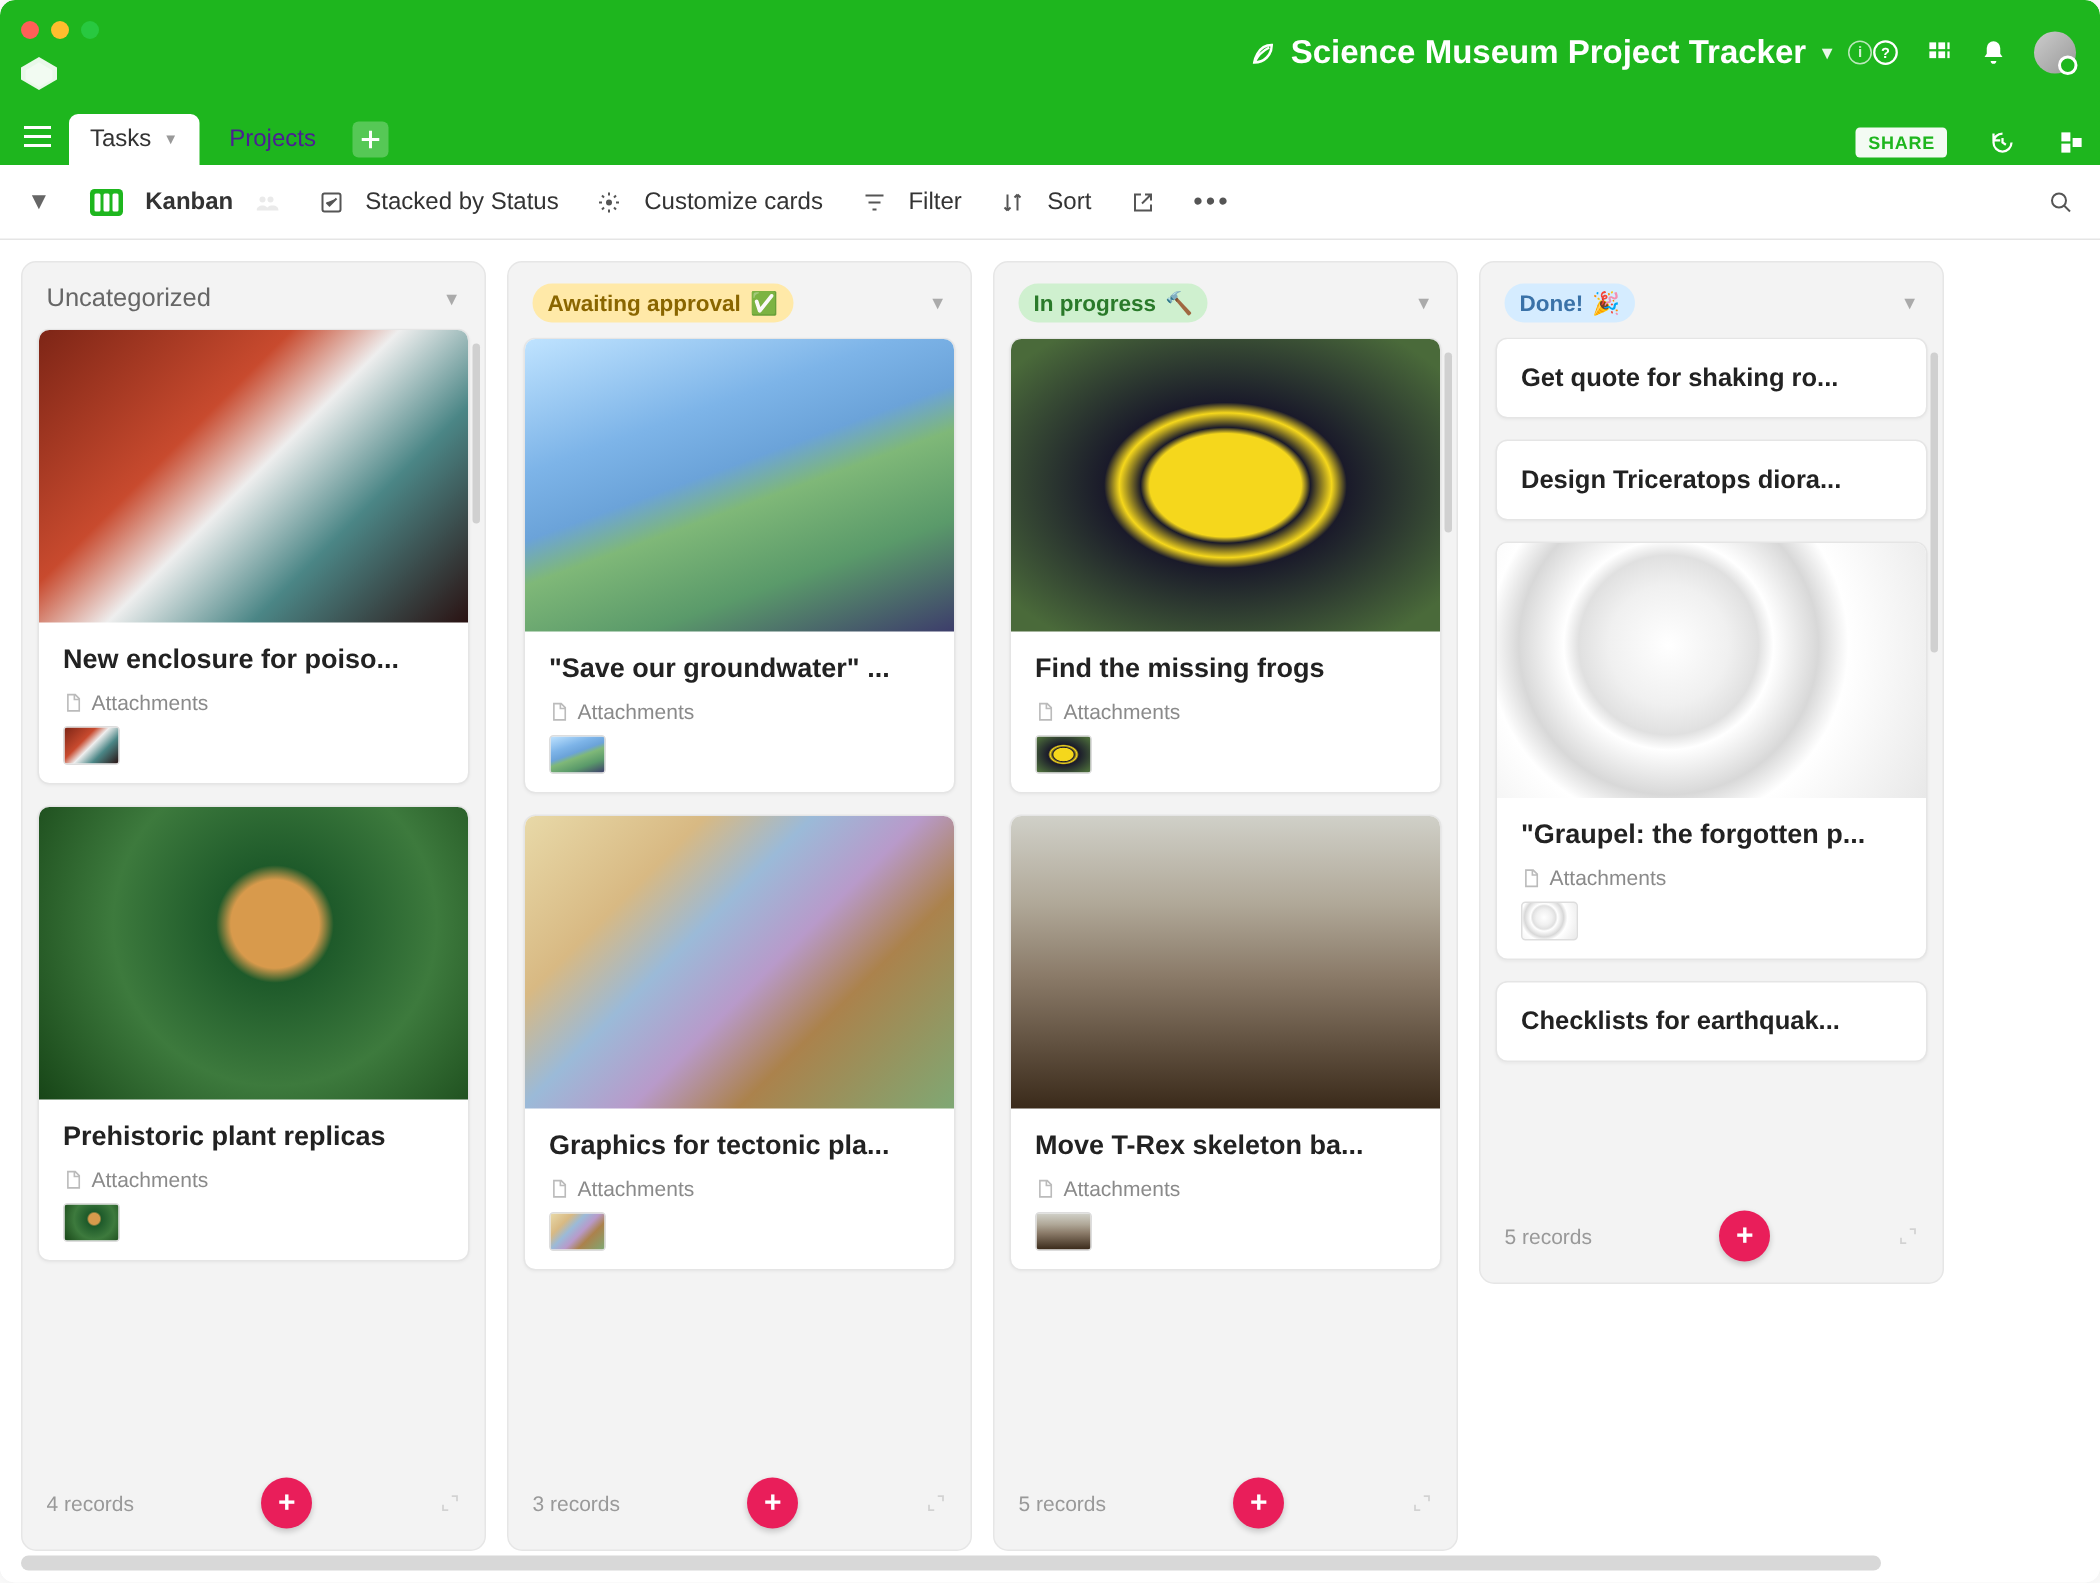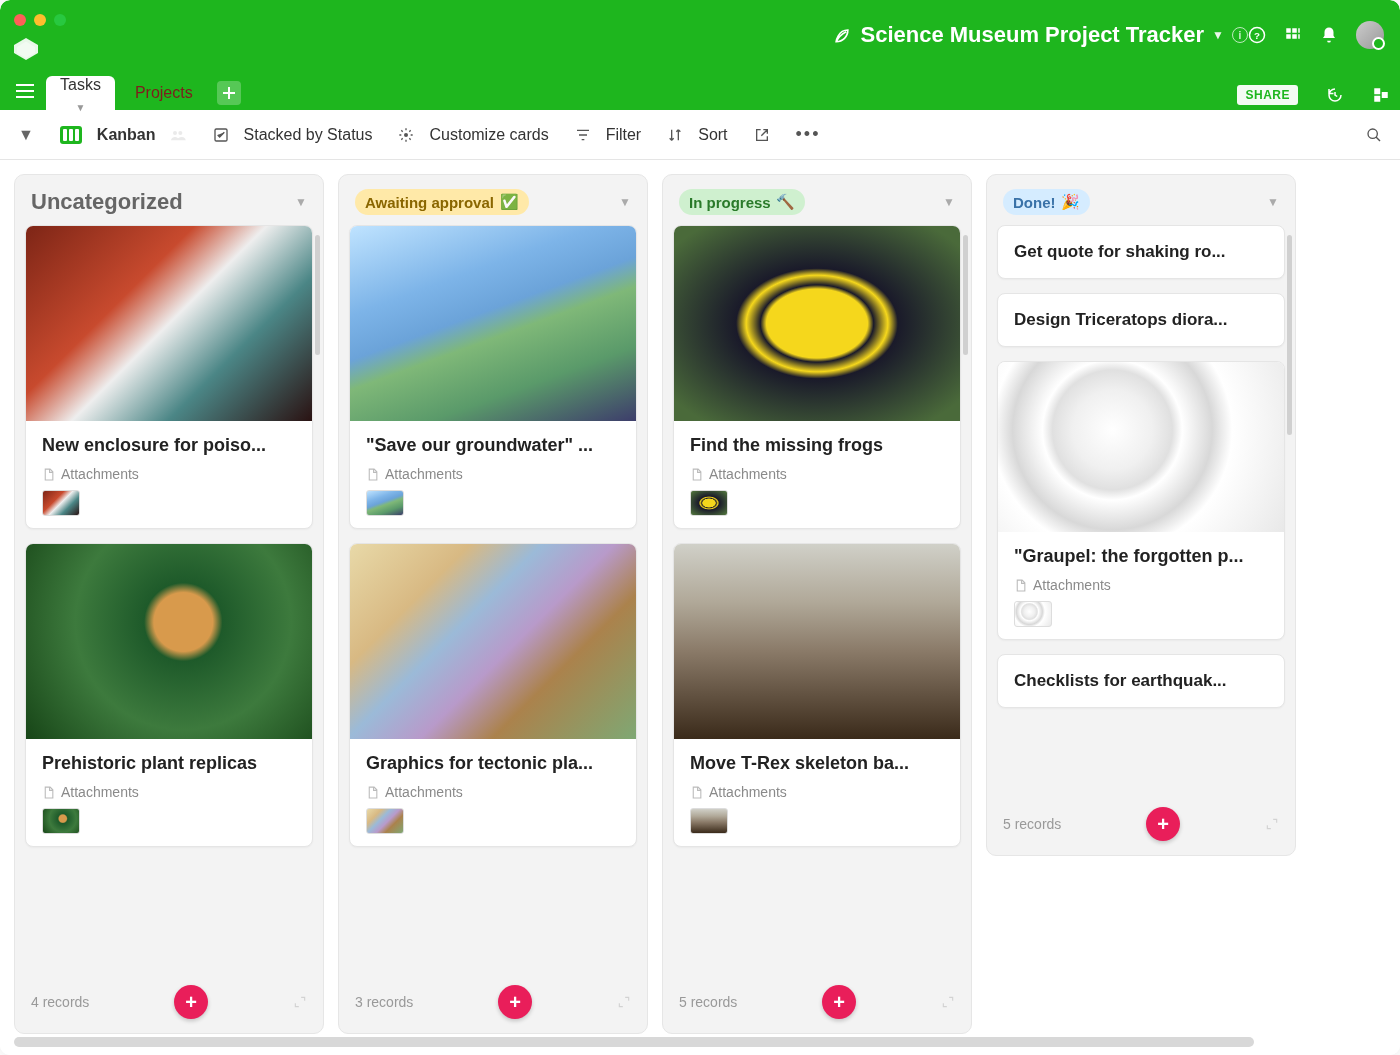--- a/index.html
+++ b/index.html
@@ -15,42 +15,42 @@
 .title-center .caret { font-size: 12px; opacity: .9; }
 .title-center .info { width: 16px; height: 16px; border: 1.5px solid rgba(255,255,255,.7); border-radius: 50%; display:flex;align-items:center;justify-content:center;font-size:10px;font-weight:700;color:rgba(255,255,255,.8);}
 .top-icons { display: flex; align-items: center; gap: 18px; color: #fff; }
 .top-icons svg, .top-icons .ic { width: 18px; height: 18px; fill: #fff; }
 .avatar { width: 28px; height: 28px; border-radius: 50%; background: linear-gradient(135deg,#ccc,#999); position: relative; }
 .avatar::after { content: ""; position: absolute; right: -1px; bottom: -1px; width: 9px; height: 9px; background: #1eb61e; border: 2px solid #fff; border-radius: 50%; }
 
 .tabbar { height: 40px; background: #1eb61e; display: flex; align-items: flex-end; padding: 0 10px; gap: 6px; position: relative; }
 .hamburger { width: 30px; height: 30px; display:flex;align-items:center;justify-content:center; color:#fff; margin-bottom:4px; cursor:pointer;}
 .tab { height: 34px; padding: 0 14px; display:flex; align-items:center; gap:8px; border-radius: 6px 6px 0 0; font-size: 16px; font-weight: 500; cursor:pointer;}
-.tab.active { background: #fff; color:#333;flex-direction:column; }
-.tab.inactive { color: #7f1d1d; justify-content: center; }
+.tab.active { background: #fff; color:#333; }
+.tab.inactive { color: #4c1d95; justify-content: center; }
 .tab .tcaret { font-size: 10px; color:#999; }
 .addtab { width: 24px; height:24px; background: rgba(255,255,255,.25); border-radius:4px; display:flex;align-items:center;justify-content:center; color:#fff; margin-bottom:5px; margin-left:4px; cursor:pointer;}
 .share-area { margin-left:auto; display:flex; align-items:center; gap:28px; margin-bottom:5px; color:#fff;}
 .share-btn { background: rgba(255,255,255,.95); color:#1eb61e; font-size:12px; font-weight:700; padding:3px 8px; border-radius:3px; letter-spacing:.5px;}
 
 .toolbar { height: 50px; background: #fff; border-bottom: 1px solid #e5e5e5; display:flex; align-items:center; padding: 0 18px; gap: 26px; font-size: 16px; color:#333; }
 .tool { display:flex; align-items:center; gap:15px; cursor:pointer; }
 .kanban-ic { width:22px; height:18px; background:#1eb61e; border-radius:3px; position:relative;}
 .kanban-ic::before,.kanban-ic::after{content:"";position:absolute;top:3px;bottom:3px;width:4px;background:#fff;border-radius:1px;}
 .kanban-ic::before{left:3px;} .kanban-ic::after{left:9px; box-shadow: 6px 0 0 #fff;}
 .people-ic{ width:24px;height:16px;opacity:.3;}
 .tool svg { width:16px;height:16px;fill:#555;}
 .dots{font-size:18px;letter-spacing:2px;color:#555;}
 .search-right{margin-left:auto;}
 
 .board-area { height: calc(1055px - 70px - 40px - 50px); background:#fff; padding: 14px 14px 0 14px; overflow:hidden; display:flex; gap:14px; }
 .column { width: 310px; background: #f3f3f3; border: 1px solid #e6e6e6; border-radius: 10px; display:flex; flex-direction:column; height: 860px; position:relative;}
 .column.short { height: 682px; }
 .col-head { padding: 14px 16px 10px 16px; display:flex; align-items:center; gap:6px;}
-.col-title { font-size:22px; font-weight:700; color:#666; }
+.col-title { font-size:17px; font-weight:400; color:#666; }
 .pill { padding: 4px 10px; border-radius: 20px; font-size:15px; font-weight:600; display:inline-flex; align-items:center; gap:6px;}
 .pill.yellow { background:#ffe9a8; color:#8a6600;}
 .pill.green { background:#cff0cf; color:#2a7a2a;}
 .pill.blue { background:#d5ecff; color:#3a72a8;}
 .col-head .caret { margin-left:auto; color:#aaa; font-size:12px;}
 .col-body { flex:1; overflow:hidden; padding: 0 10px; position:relative;}
 .scroll-ind { position:absolute; right:3px; top:10px; width:5px; height:120px; background:#d0d0d0; border-radius:3px;}
 .card { background:#fff; border:1px solid #e5e5e5; border-radius:8px; margin-bottom:14px; overflow:hidden; box-shadow: 0 1px 2px rgba(0,0,0,.04);}
 .card-img { width:100%; height:195px; background:#ccc; }
 .card-body { padding: 14px 16px 12px 16px;}

